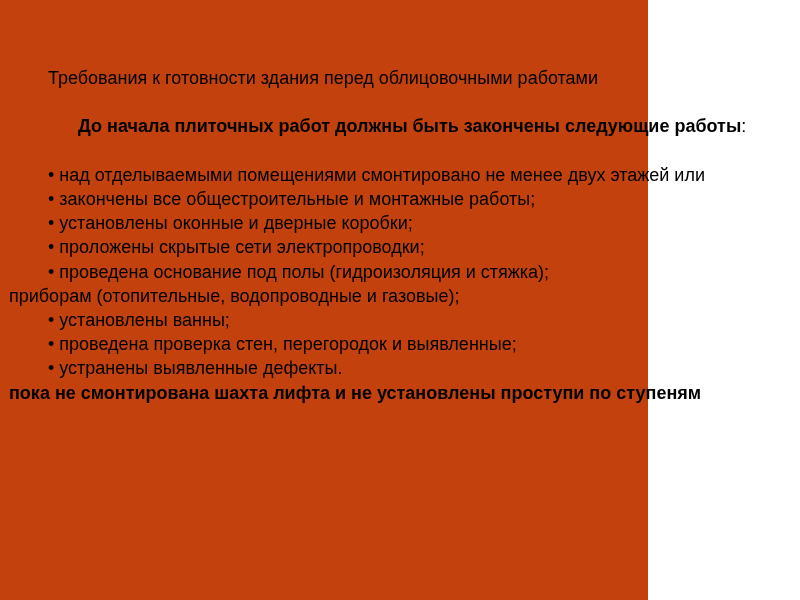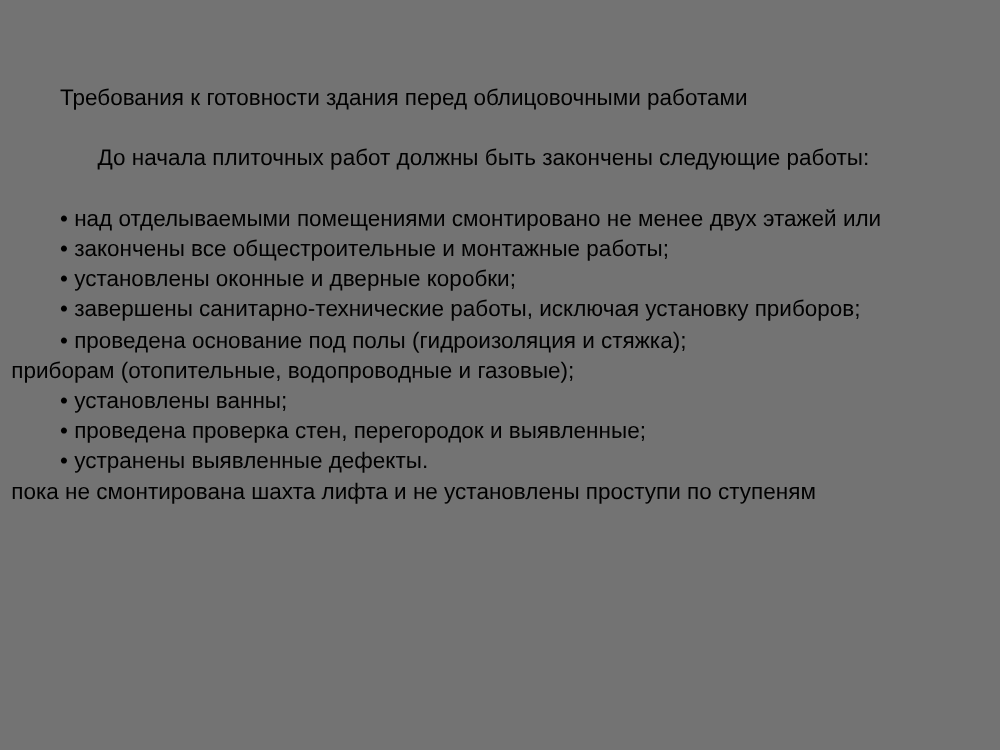--- a/index.html
+++ b/index.html
@@ -2,48 +2,48 @@
 <html lang="ru"><head>
 <meta charset="utf-8">
 <style>
   html,body{margin:0;padding:0;}
   body{
     width:800px;height:600px;overflow:hidden;
     background:#ffffff;
     font-family:"Liberation Sans","DejaVu Sans",sans-serif;
   }
   .slide{
-    position:relative;width:800px;height:600px;background:#737373;color:#000000;
+    position:relative;width:648px;height:600px;background:#c2410c;color:#000000;
   }
   .textblock{
     position:absolute;left:9px;top:66px;width:791px;
     font-size:18px;line-height:24.2px;color:#000000;
   }
   .ln{white-space:pre;}
   .ind-lg{padding-left:39px;}   
   .ind-sm{padding-left:25px;}   
-  .b{font-weight:normal;}
+  .b{font-weight:bold;}
 </style>
 </head>
 <body>
 
 <div class="slide">
   <div class="textblock">
 
     <div class="ln ind-lg">Требования к готовности здания перед облицовочными работами</div>
 
     <div class="ln ind-lg">
       <span class="b">До начала плиточных работ должны быть закончены следующие работы</span><span>:</span>
     </div>
 
     <div class="ln ind-lg">• над отделываемыми помещениями смонтировано не менее двух этажей или</div>
 
     <div class="ln ind-lg">• закончены все общестроительные и монтажные работы;</div>
     <div class="ln ind-lg">• установлены оконные и дверные коробки;</div>
-    <div class="ln ind-lg">• завершены санитарно-технические работы, исключая установку приборов;</div>
+    <div class="ln ind-lg">• проложены скрытые сети электропроводки;</div>
     <div class="ln ind-lg">• проведена основание под полы (гидроизоляция и стяжка);</div>
 
     <div class="ln">приборам (отопительные, водопроводные и газовые);</div>
 
     <div class="ln ind-lg">• установлены ванны;</div>
     <div class="ln ind-lg">• проведена проверка стен, перегородок и выявленные;</div>
     <div class="ln ind-lg">• устранены выявленные дефекты.</div>
 
     <div class="ln b">пока не смонтирована шахта лифта и не установлены проступи по ступеням</div>
 

